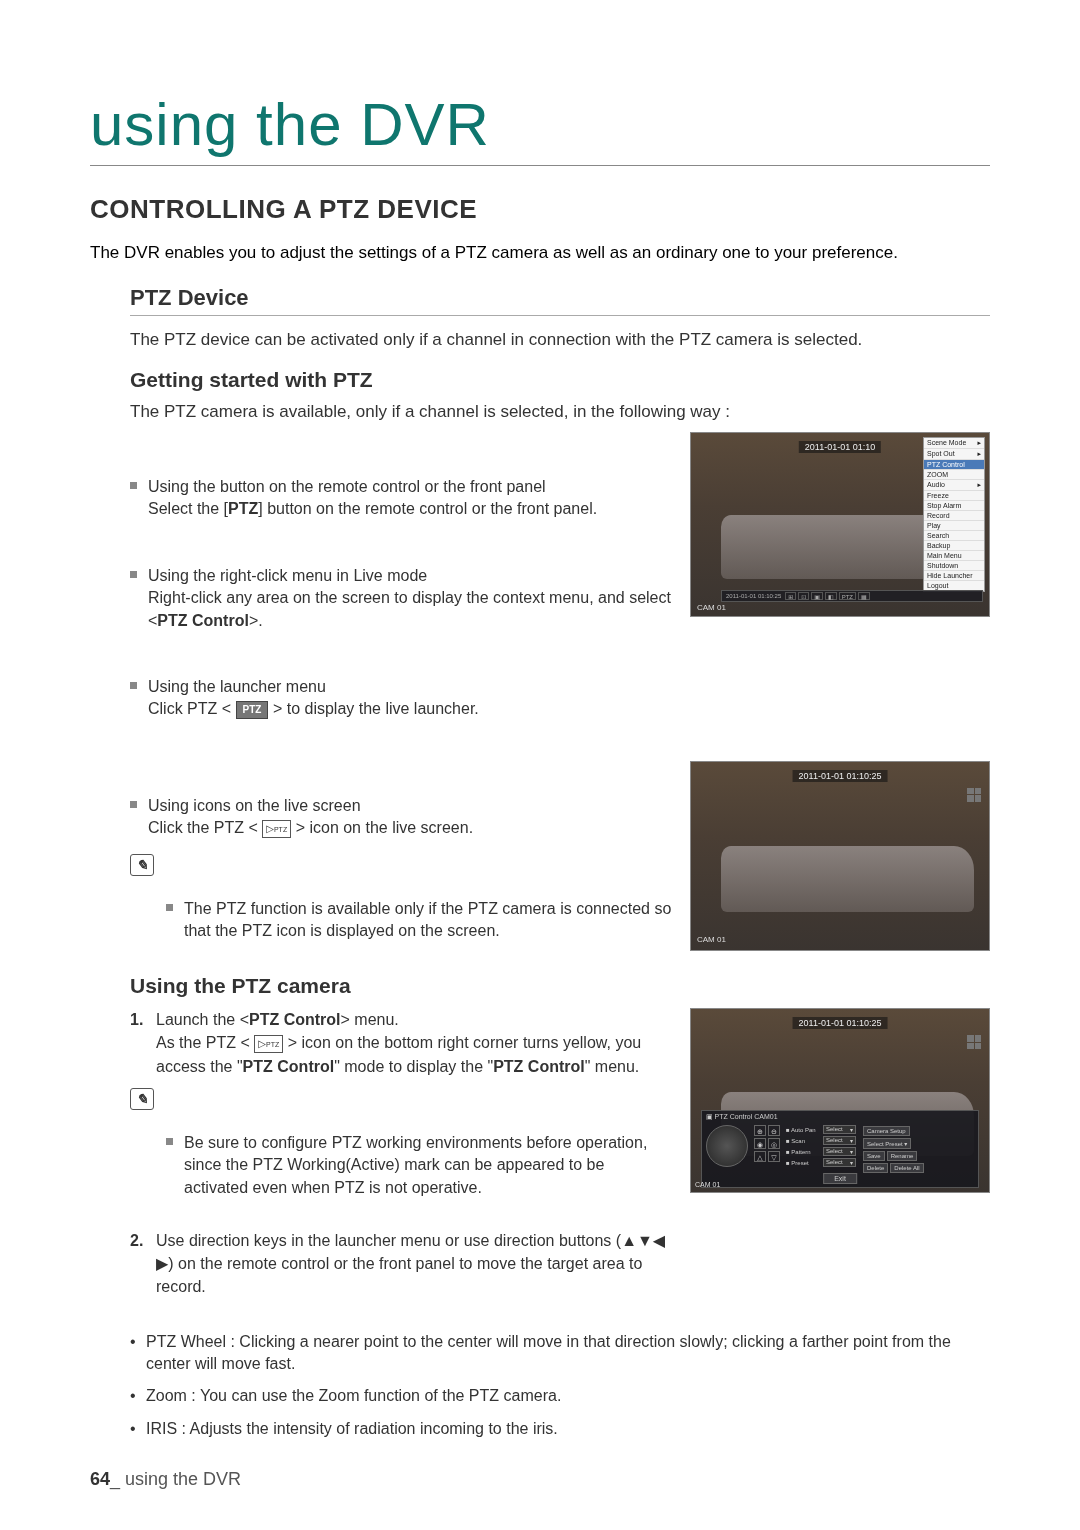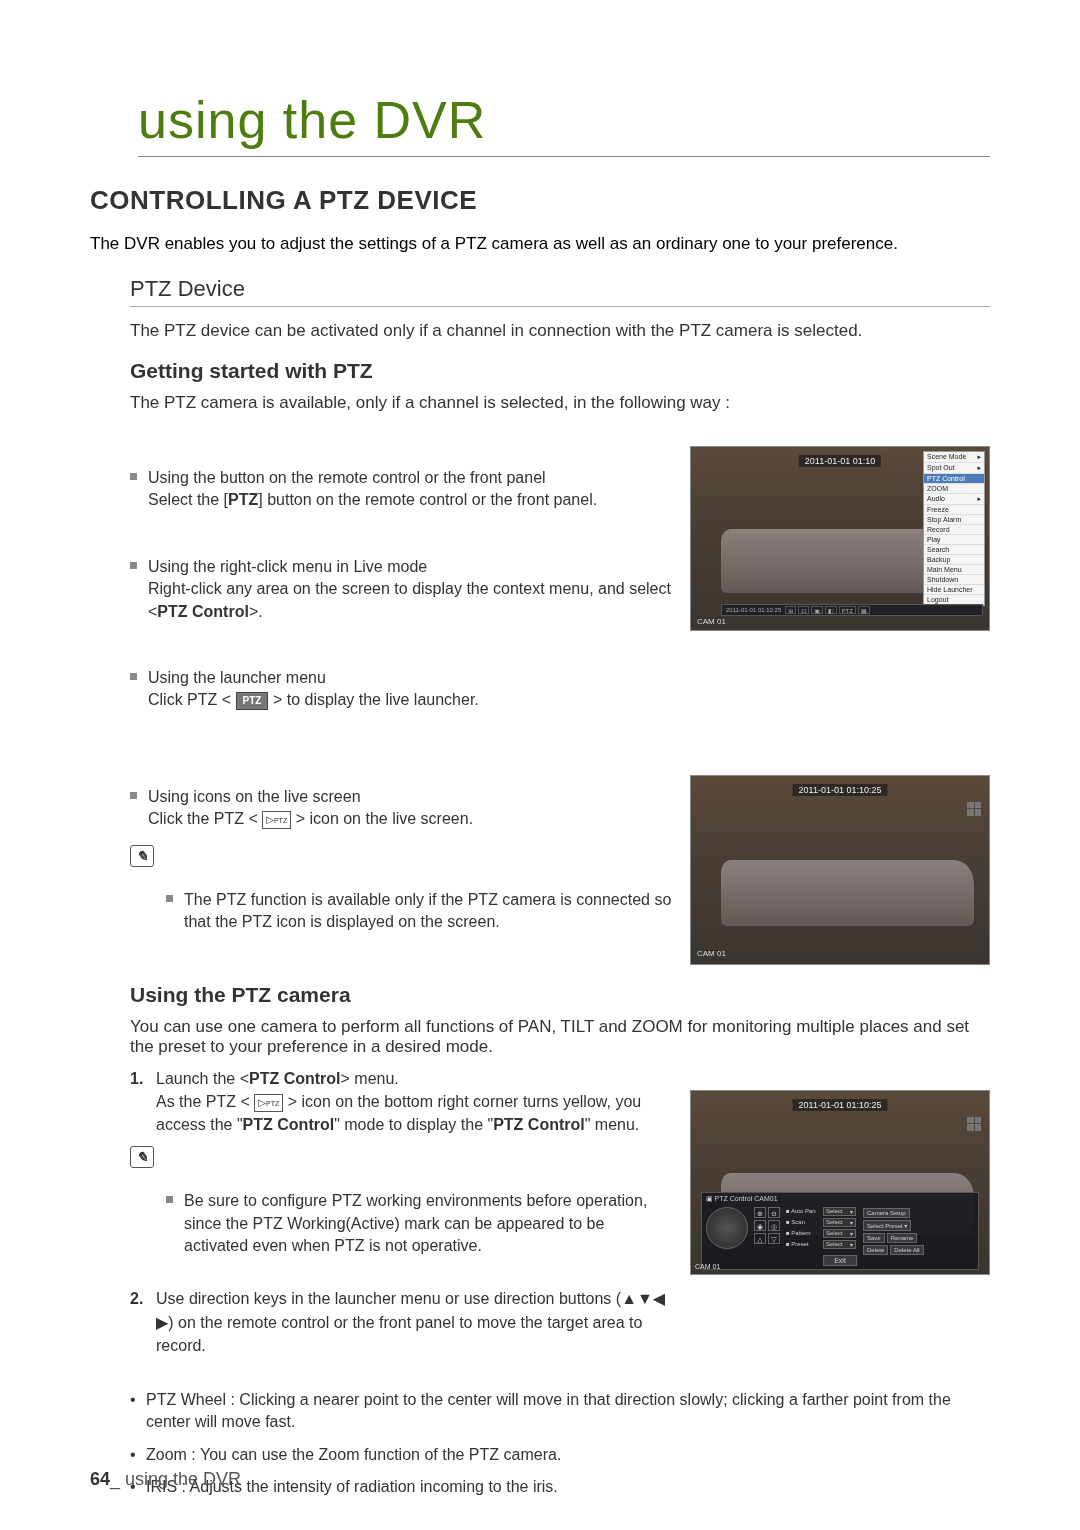--- a/index.html
+++ b/index.html
@@ -6,46 +6,45 @@
   body {
     width: 1080px;
     height: 1530px;
     background: #fff;
     font-family: Arial, Helvetica, sans-serif;
     color: #333;
     padding: 90px 90px 40px 90px;
     position: relative;
   }
   .page-title {
-    font-size: 52px;
+    font-size: 60px;
     font-weight: 200;
-    color: #4d7c0f;
+    color: #0f766e;
     letter-spacing: 1px;
     border-bottom: 1px solid #888;
     padding-bottom: 6px;
     margin-bottom: 28px;
     font-family: "Helvetica Neue", Arial, sans-serif;
-    margin-left: 48px;
   }
   .h2 {
     font-size: 26px;
     font-weight: bold;
     color: #333;
     margin-bottom: 18px;
     letter-spacing: 0.5px;
   }
   .intro {
     font-size: 17px;
     color: #000000;
     margin-bottom: 22px;
   }
   .indent1 { margin-left: 40px; }
   .h3 {
     font-size: 22px;
-    font-weight: normal;
+    font-weight: bold;
     border-bottom: 1px solid #aaa;
     padding-bottom: 4px;
     margin-bottom: 14px;
   }
   .h4 {
     font-size: 21px;
     font-weight: bold;
     margin-bottom: 10px;
     margin-top: 18px;
   }
@@ -53,21 +52,21 @@
     font-size: 17px;
     margin-bottom: 10px;
   }
   .two-col {
     display: flex;
     gap: 18px;
     align-items: flex-start;
     margin-bottom: 16px;
   }
   .left-col { flex: 1; }
-  .right-col { flex: 0 0 300px; margin-top: 23px; }
+  .right-col { flex: 0 0 300px; }
   ul.sq { list-style: none; padding-left: 0; }
   ul.sq > li {
     position: relative;
     padding-left: 18px;
     margin-bottom: 14px;
     font-size: 16px;
     line-height: 1.4;
     margin-top: 44px;
   }
   ul.sq > li::before {
@@ -463,21 +462,20 @@
             <div></div>
             <div></div>
             <div></div>
           </div>
         <div class="cam-label" style="bottom:6px">CAM 01</div>
       </div>
     </div>
   </div>
 
   <div class="h4">Using the PTZ camera</div>
-  <div class="body-text">You can use one camera to perform all functions of PAN, TILT and ZOOM for monitoring multiple places and set the preset to your preference in a desired mode.</div>
 
   <div class="two-col">
     <div class="left-col">
       <ol class="steps">
         <li>
           <span>Launch the &lt;</span><b>PTZ Control</b><span>&gt; menu.</span><br>
           <span>As the PTZ &lt; </span><span class="ptz-icon"><span style="font-size:7px;">PTZ</span></span><span> &gt; icon on the bottom right corner turns yellow, you access the "</span><b>PTZ Control</b><span>" mode to display the "</span><b>PTZ Control</b><span>" menu.</span>
           <div class="note-row" style="margin-left:-26px">
             <div class="note-icon">✎</div>
             <ul class="sq" style="flex:1">

